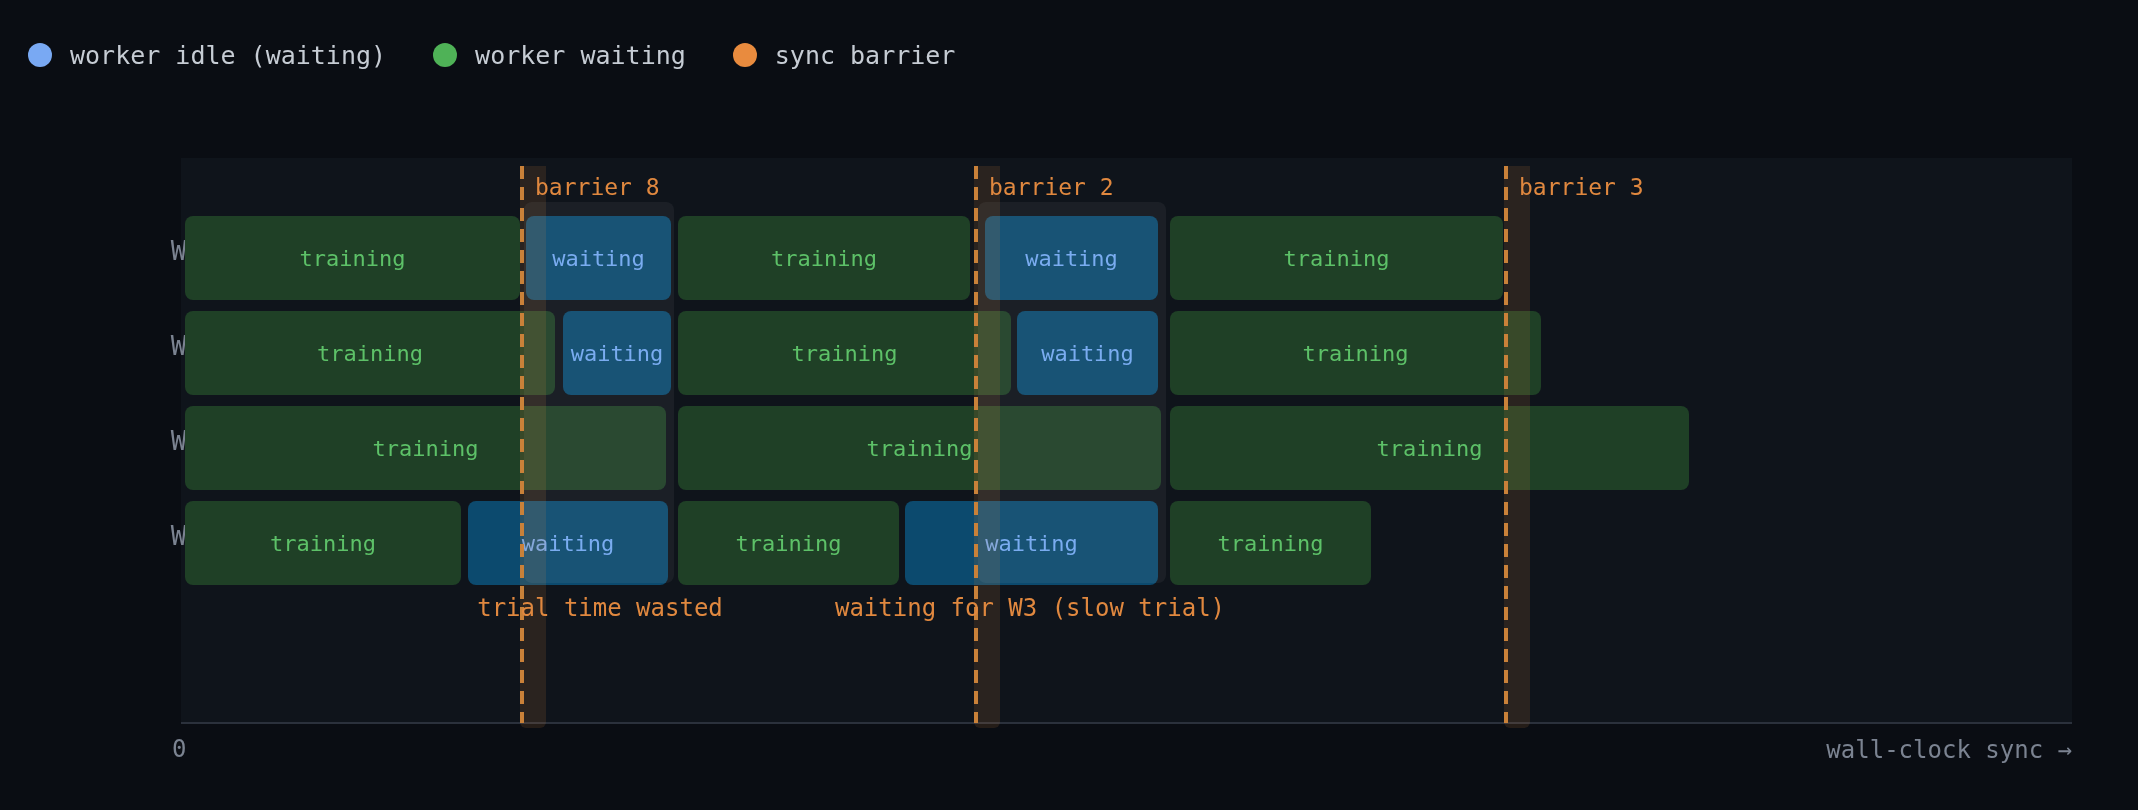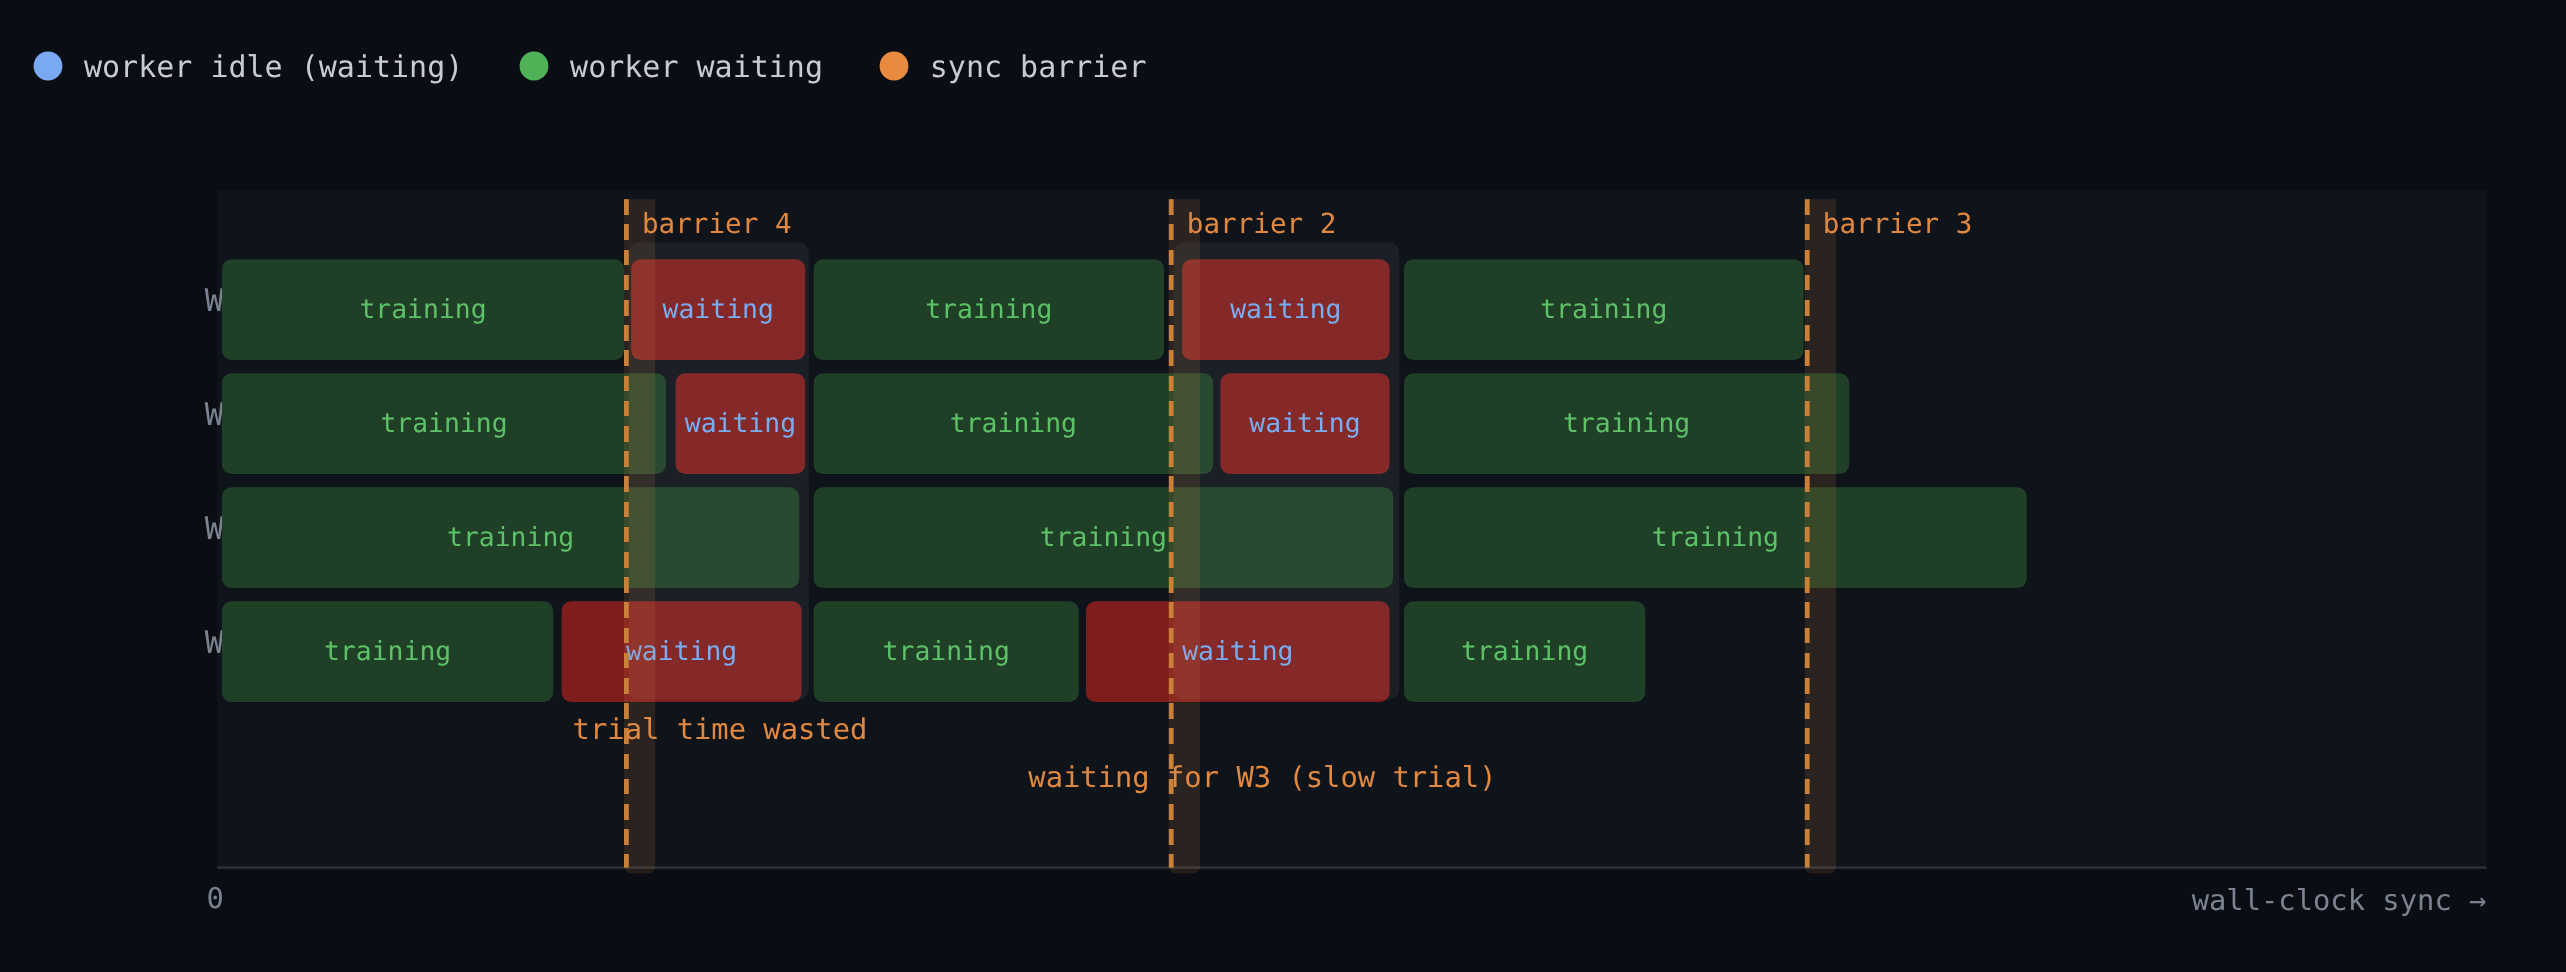--- a/index.html
+++ b/index.html
@@ -14,21 +14,21 @@
   .legend-dot{width:24px;height:24px;border-radius:50%;flex:0 0 auto;}
   .legend-label{color:#c6ccd4;font-size:25px;white-space:nowrap;}
   
   .panel{position:absolute;left:181px;top:158px;width:1891px;height:565px;background:#0f141b;z-index:0;}
   
   .row-label{position:absolute;left:0;width:170px;height:70px;line-height:70px;
     text-align:right;color:#7b8391;font-size:26px;z-index:2;margin-left:32px;}
   .bar{position:absolute;height:84px;border-radius:8px;display:flex;align-items:center;
     justify-content:center;font-size:22px;white-space:nowrap;z-index:2;}
   .bar.training{background:#1f4026;color:#5dc168;}
-  .bar.waiting{background:#7f1d1d;color:#73a8f0;}
+  .bar.waiting{background:#0c4a6e;color:#73a8f0;}
   
   .barrier-band{position:absolute;top:166px;height:562px;width:26px;
     background:rgba(222,137,64,0.13);border-radius:0 0 6px 6px;z-index:3;}
   .idle-highlight{position:absolute;top:202px;height:381px;
     background:rgba(255,255,255,0.05);border-radius:8px;z-index:4;}
   .barrier-line{position:absolute;top:166px;height:557px;width:4px;z-index:5;
     background:repeating-linear-gradient(to bottom,#c98139 0 13px,transparent 13px 21px);}
   .barrier-label{position:absolute;top:174px;color:#e0883f;font-size:23px;white-space:nowrap;z-index:6;}
   .annotation{position:absolute;top:594px;color:#e0883f;font-size:24px;white-space:nowrap;
     transform:translateX(-50%);z-index:6;}
@@ -78,24 +78,24 @@
       <div class="bar waiting" style="left: 468px; top: 501px; width: 200px;">waiting</div>
       <div class="bar training" style="left: 678px; top: 501px; width: 221px;">training</div>
       <div class="bar waiting" style="left: 905px; top: 501px; width: 253px;">waiting</div>
       <div class="bar training" style="left: 1170px; top: 501px; width: 201px;">training</div>
       <div class="barrier-band" style="left: 520px;"></div>
       <div class="barrier-band" style="left: 974px;"></div>
       <div class="barrier-band" style="left: 1504px;"></div>
       <div class="idle-highlight" style="left: 524px; width: 150px;"></div>
       <div class="idle-highlight" style="left: 978px; width: 188px;"></div>
       <div class="barrier-line" style="left: 520px;"></div>
-      <div class="barrier-label" style="left: 535px;">barrier 4</div>
+      <div class="barrier-label" style="left: 535px;">barrier 8</div>
       <div class="barrier-line" style="left: 974px;"></div>
       <div class="barrier-label" style="left: 989px;">barrier 2</div>
       <div class="barrier-line" style="left: 1504px;"></div>
       <div class="barrier-label" style="left: 1519px;">barrier 3</div>
       <div class="annotation" style="left: 600px;">trial time wasted</div>
-      <div class="annotation" style="left: 1052px; margin-top: 40px;">waiting for W3 (slow trial)</div>
+      <div class="annotation" style="left: 1030px;">waiting for W3 (slow trial)</div>
     </div>
   <div class="axis-line"></div>
   <div class="tick-origin">0</div>
   <div class="axis-label">wall-clock sync →</div>
 </div>
 
 </body></html>

